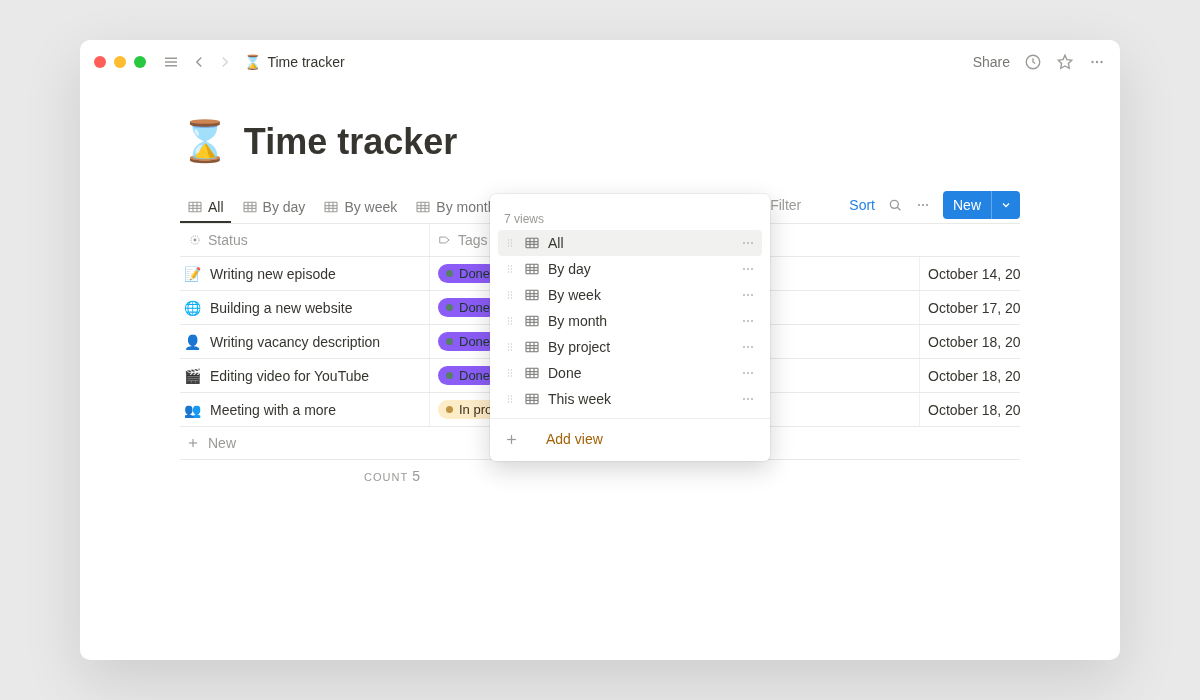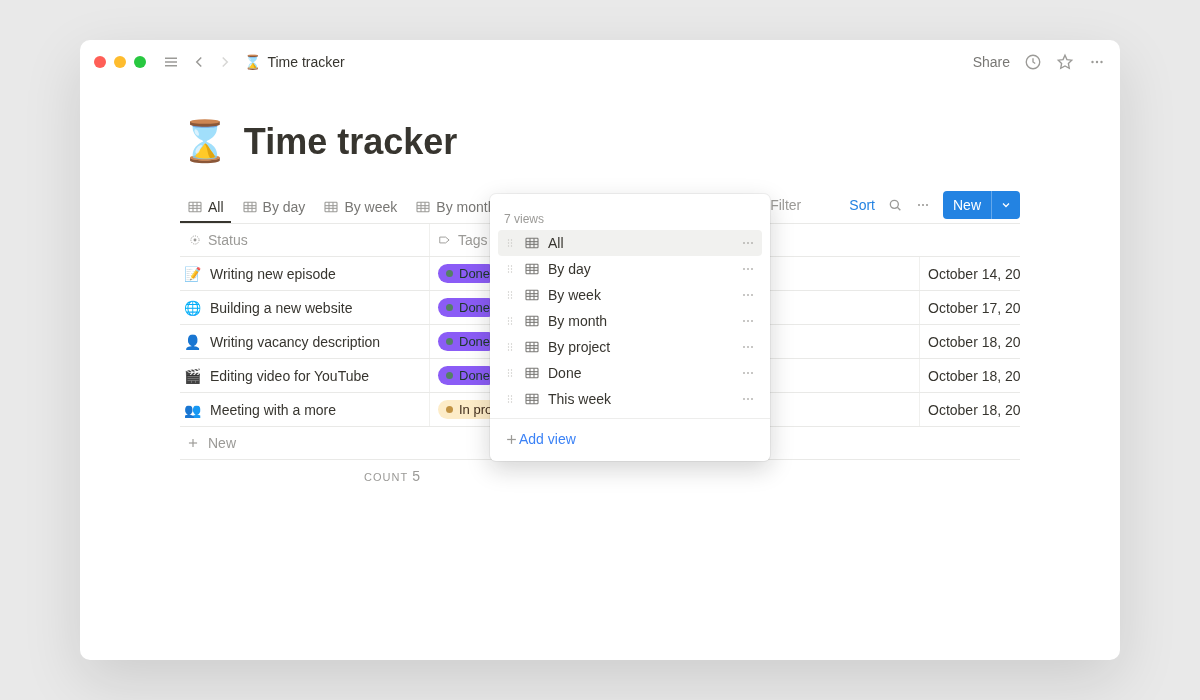--- a/index.html
+++ b/index.html
@@ -99,21 +99,21 @@
     outline:none;
     background:#fff;
   }
   .pop-search::placeholder { color:#b0afac; }
   .pop-heading { font-size:12px; color:#9b9a97; padding:10px 6px 4px; font-weight:500; }
   .pop-item { display:flex; align-items:center; gap:8px; padding:5px 6px; border-radius:4px; cursor:pointer; font-size:14px; color:#37352f; }
   .pop-item:hover, .pop-item.hl { background:#f1f1ef; }
   .pop-item .grip { color:#c8c7c4; }
   .pop-item .dots { margin-left:auto; color:#b0afac; }
   .pop-sep { height:1px; background:#ededec; margin:6px -8px; }
-  .pop-add { display:flex; align-items:center; gap:0; padding:6px 6px; color:#3b82f6; font-size:14px; cursor:pointer; }
+  .pop-add { display:flex; align-items:center; gap:27px; padding:6px 6px; color:#a16207; font-size:14px; cursor:pointer; }
   
   .table-ic svg { width:16px; height:16px; }
 </style>
 </head>
 <body>
 
 <div class="window">
 
   <div class="topbar">
     <div class="traffic">

